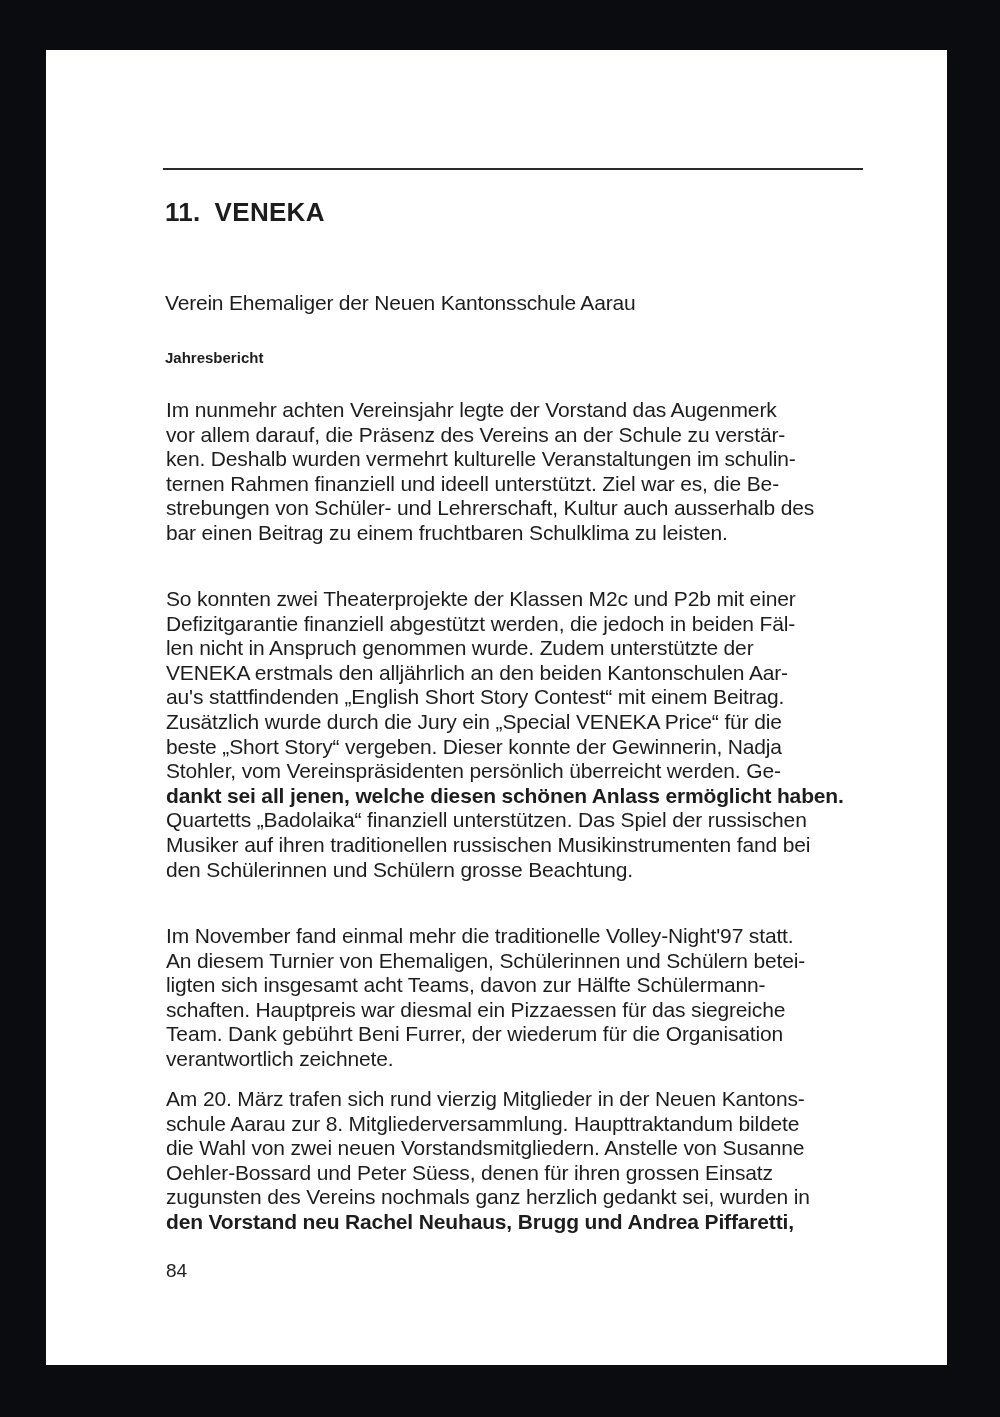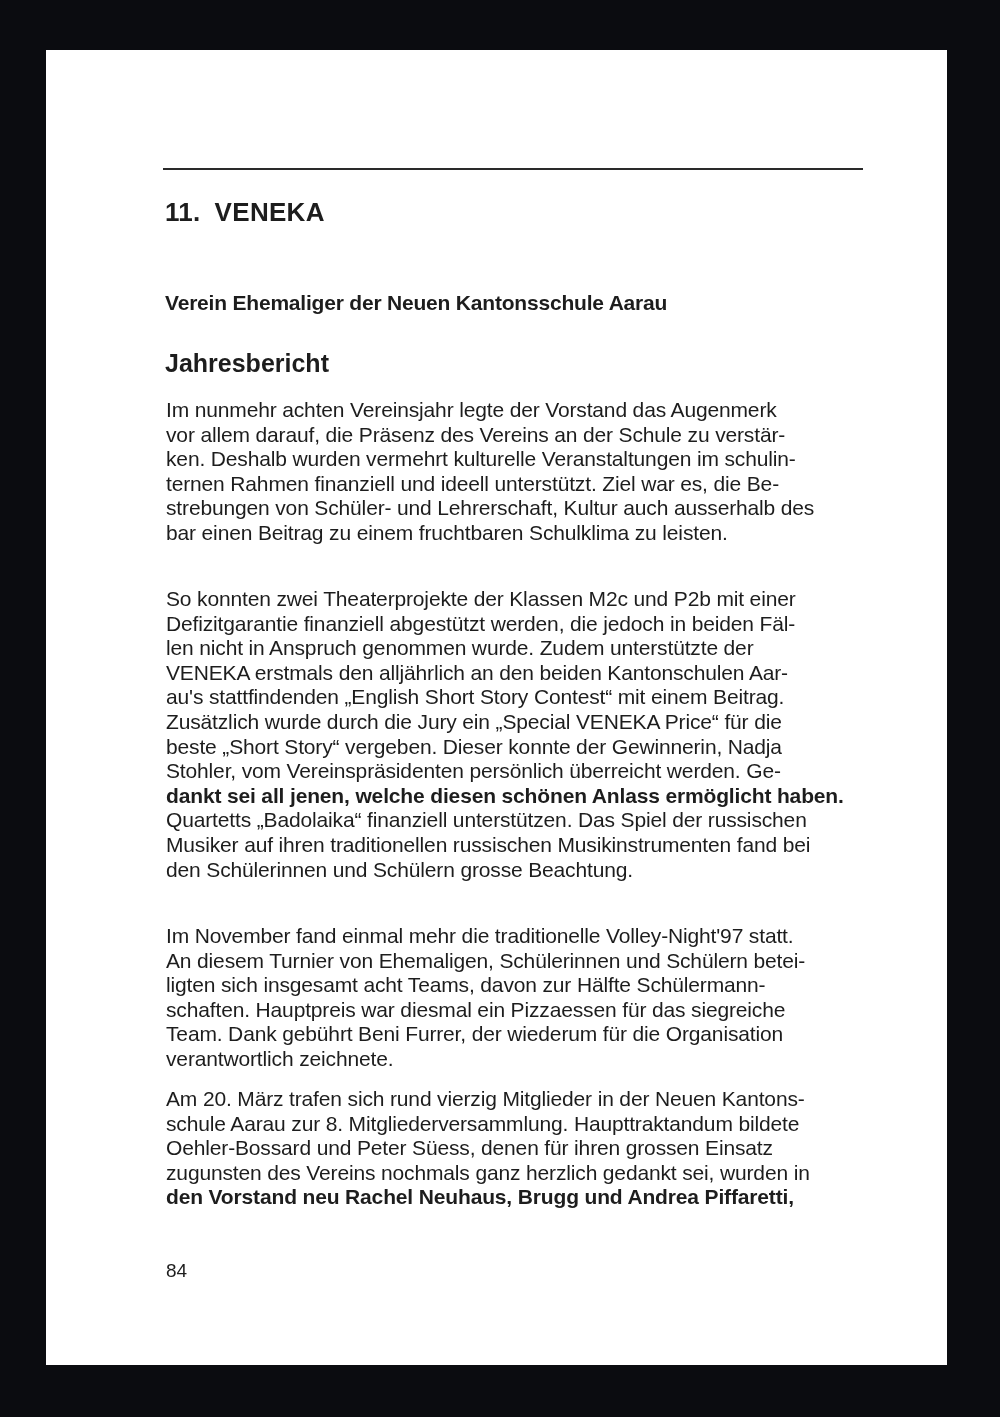--- a/index.html
+++ b/index.html
@@ -40,30 +40,30 @@
       letter-spacing: 0.3px;
       white-space: nowrap;
       margin: 0;
     }
     .chapter-title .num { margin-right: 14px; }
     .subtitle {
       position: absolute;
       left: 165px;
       top: 291px;
       font-size: 21px;
-      font-weight: bold;
+      font-weight: normal;
       white-space: nowrap;
       margin: 0;
       letter-spacing: -0.2px;
     }
     .section {
       position: absolute;
       left: 165px;
       top: 349px;
-      font-size: 25px;
+      font-size: 15px;
       font-weight: bold;
       white-space: nowrap;
       margin: 0;
     }
     .para {
       position: absolute;
       left: 166px;
       width: 705px;
       margin: 0;
       font-size: 21px;
@@ -133,18 +133,19 @@
     <span class="line" style="text-align: left; text-align-last: left; word-spacing: 0px;">Im November fand einmal mehr die traditionelle Volley-Night'97 statt.</span>
     <span class="line" style="text-align: left; text-align-last: left; word-spacing: 0px;">An diesem Turnier von Ehemaligen, Schülerinnen und Schülern betei-</span>
     <span class="line" style="text-align: left; text-align-last: left; word-spacing: 0px;">ligten sich insgesamt acht Teams, davon zur Hälfte Schülermann-</span>
     <span class="line" style="text-align: left; text-align-last: left; word-spacing: 0px;">schaften. Hauptpreis war diesmal ein Pizzaessen für das siegreiche</span>
     <span class="line" style="text-align: left; text-align-last: left; word-spacing: 0px;">Team. Dank gebührt Beni Furrer, der wiederum für die Organisation</span>
     <span class="line last">verantwortlich zeichnete.</span>
   </p>
 <p class="para" id="p4">
     <span class="line" style="text-align: left; text-align-last: left; word-spacing: 0px;">Am 20. März trafen sich rund vierzig Mitglieder in der Neuen Kantons-</span>
     <span class="line" style="text-align: left; text-align-last: left; word-spacing: 0px;">schule Aarau zur 8. Mitgliederversammlung. Haupttraktandum bildete</span>
+    <span class="line" style="text-align: left; text-align-last: left; word-spacing: 0px;">die Wahl von zwei neuen Vorstandsmitgliedern. Anstelle von Susanne</span>
     <span class="line" style="text-align: left; text-align-last: left; word-spacing: 0px;">Oehler-Bossard und Peter Süess, denen für ihren grossen Einsatz</span>
     <span class="line" style="text-align: left; text-align-last: left; word-spacing: 0px;">zugunsten des Vereins nochmals ganz herzlich gedankt sei, wurden in</span>
     <span class="line" style="text-align: left; text-align-last: left; word-spacing: 0px; font-weight: bold;">den Vorstand neu Rachel Neuhaus, Brugg und Andrea Piffaretti,</span>
   </p>
 
 <div class="page-number">84</div>
 
 </body></html>

